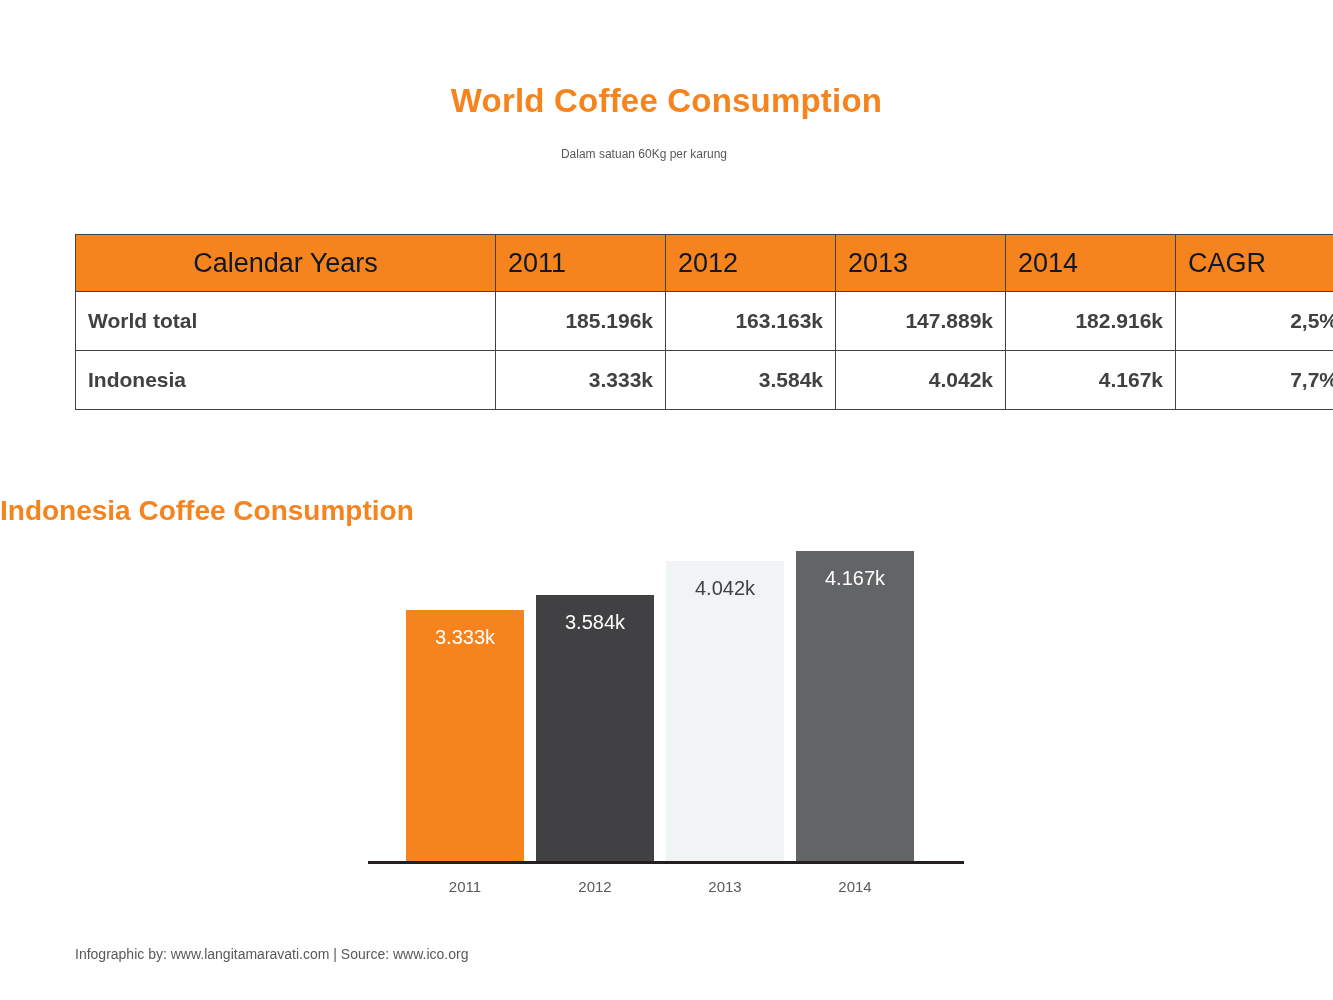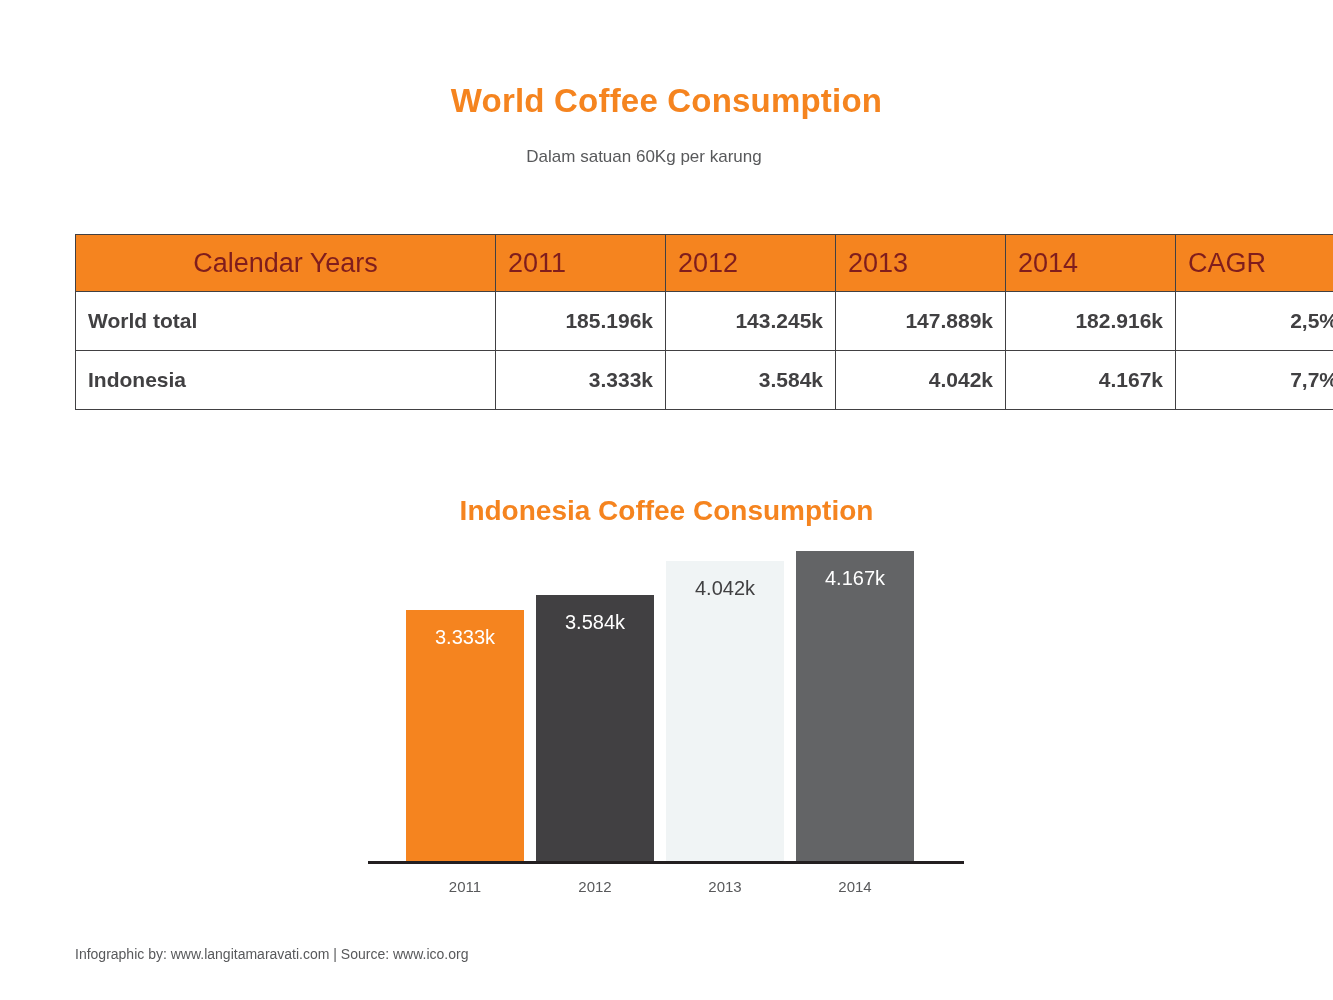--- a/index.html
+++ b/index.html
@@ -27,21 +27,21 @@
     font-weight: bold;
     color: #F5841F;
     letter-spacing: 0.2px;
   }
   #subtitle {
     position: absolute;
     top: 147px;
     left: 0;
     width: 1288px;
     text-align: center;
-    font-size: 17px;
+    font-size: 12px;
     font-weight: normal;
     color: #58595B;
   }
 
   
   #data-table {
     position: absolute;
     left: 75px;
     top: 234px;
     width: 1135px;
@@ -51,21 +51,21 @@
   #data-table td, #data-table th {
     border: 1px solid #414042;
     height: 58px;
     padding: 0 12px;
     font-size: 21px;
     font-weight: bold;
     vertical-align: middle;
   }
   #data-table thead th {
     background: #F5841F;
-    color: #7f1d1d;
+    color: #0f172a;
     font-size: 27px;
     font-weight: normal;
     height: 56px;
     text-align: left;
   }
   #data-table thead th.th-label {
     text-align: center;
   }
   #data-table tbody td.row-label {
     text-align: left;
@@ -77,21 +77,20 @@
   .col-label { width: 395px; }
   .col-year  { width: 145px; }
   .col-cagr  { width: 150px; }
 
   
   #chart-title {
     position: absolute;
     top: 495px;
     left: 0;
     width: 1333px;
-    text-align: center;
     font-size: 28px;
     font-weight: bold;
     color: #F5841F;
   }
   #chart-area {
     position: absolute;
     left: 368px;
     top: 540px;
     width: 596px;
     height: 325px;
@@ -164,21 +163,21 @@
       <th class="col-year">2012</th>
       <th class="col-year">2013</th>
       <th class="col-year">2014</th>
       <th class="col-cagr">CAGR</th>
     </tr>
   </thead>
   <tbody>
     <tr>
       <td class="row-label">World total</td>
       <td class="row-value">185.196k</td>
-      <td class="row-value">143.245k</td>
+      <td class="row-value">163.163k</td>
       <td class="row-value">147.889k</td>
       <td class="row-value">182.916k</td>
       <td class="row-value">2,5%</td>
     </tr>
     <tr>
       <td class="row-label">Indonesia</td>
       <td class="row-value">3.333k</td>
       <td class="row-value">3.584k</td>
       <td class="row-value">4.042k</td>
       <td class="row-value">4.167k</td>

